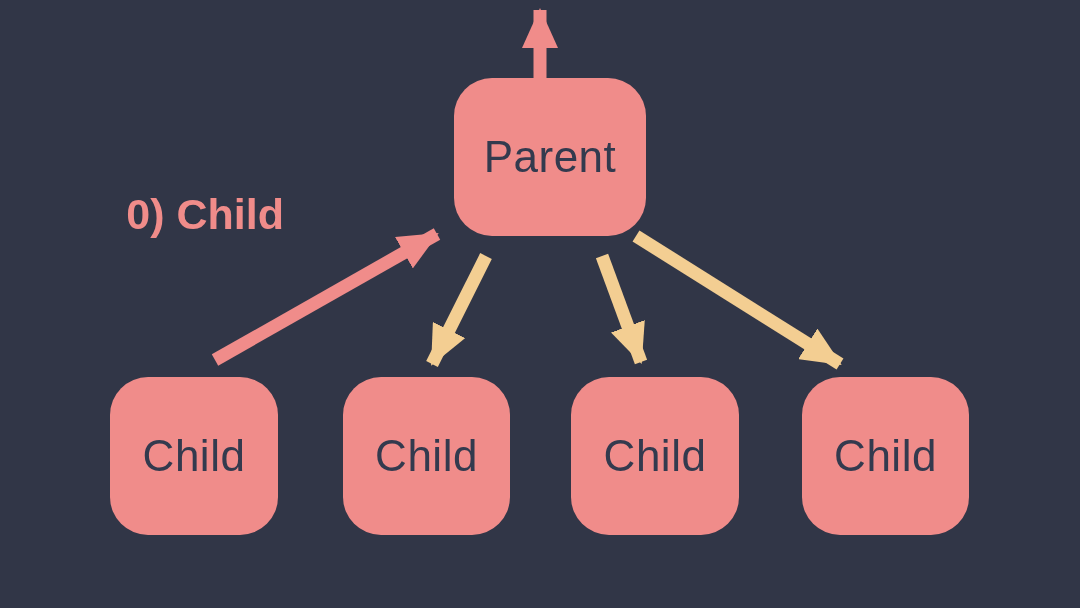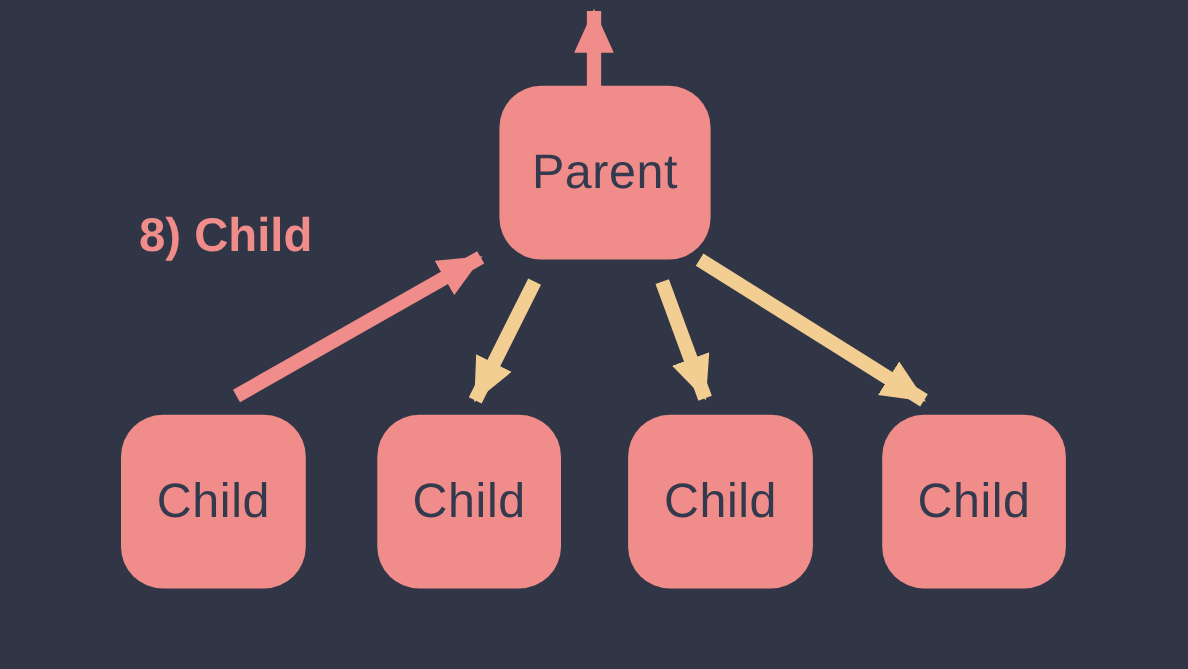--- a/index.html
+++ b/index.html
@@ -73,21 +73,21 @@
     <line class="edge-pink" x1="215" y1="360" x2="437" y2="234" marker-end="url(#head-pink)"></line>
 
     <line class="edge-yellow" x1="486" y1="256" x2="432" y2="364" marker-end="url(#head-yellow)"></line>
 
     <line class="edge-yellow" x1="602" y1="256" x2="641" y2="362" marker-end="url(#head-yellow)"></line>
 
     <line class="edge-yellow" x1="636" y1="236" x2="840" y2="364" marker-end="url(#head-yellow)"></line>
   </svg>
 
   <div class="annotation">
-    <div>8) Child</div>
+    <div>0) Child</div>
   </div>
 
   <div class="node node-parent">
     <span>Parent</span>
   </div>
 
   <div class="node node-child-1">
     <span>Child</span>
   </div>
 

